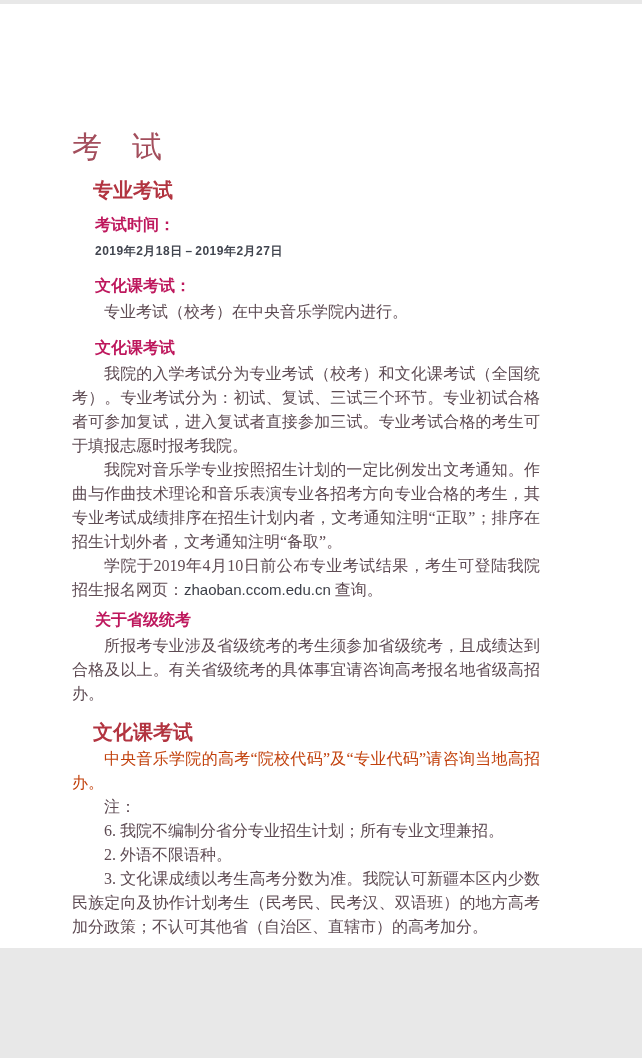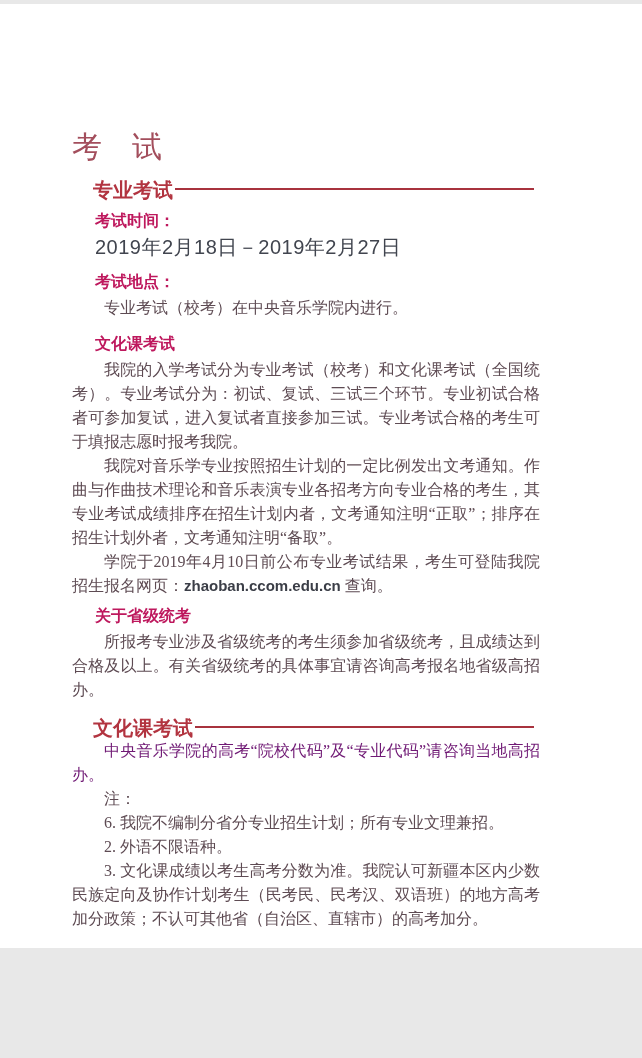--- a/index.html
+++ b/index.html
@@ -15,22 +15,23 @@
   }
   .page-title {
     margin:0;
     font-size:30px;
     font-weight:normal;
     line-height:34px;
     color:#a34e5c;
   }
   .sec-head {
     display:flex;
-    align-items:center;
+    align-items:flex-start;
     margin-top:15px;
+    flex-direction:column;
   }
   .sec-head .sec-label {
     font-family:"Liberation Sans", sans-serif;
     font-weight:bold;
     font-size:20px;
     line-height:22px;
     color:#b23440;
     padding-left:21px;
     white-space:nowrap;
   }
@@ -47,44 +48,44 @@
     line-height:18px;
     color:#be185d;
     padding-left:23px;
   }
   .mt11 { margin-top:11px; }
   .mt17 { margin-top:17px; }
   .mt15 { margin-top:15px; }
   .mt9  { margin-top:9px; }
   .date-value {
     font-family:"Liberation Sans", sans-serif;
-    font-weight:normal;
-    font-size:20px;
+    font-weight:bold;
+    font-size:12px;
     line-height:18px;
     color:#41454f;
     padding-left:23px;
     margin-top:8px;
     letter-spacing:0.5px;
   }
   .body-para {
     margin:0;
     font-size:16px;
     line-height:24px;
     color:#5e4b53;
     text-align:justify;
     text-indent:2em;
   }
   .body-para.first { margin-top:5px; }
   .url-text {
     font-family:"Liberation Sans", sans-serif;
-    font-weight:bold;
+    font-weight:normal;
     color:#3b3e47;
     font-size:15px;
   }
-  .code-note { color:#701a75; }
+  .code-note { color:#c2410c; }
   .page-number {
     position:absolute;
     left:76px; top:977px;
     font-family:"Liberation Sans", sans-serif;
     font-weight:bold;
     font-size:16px;
     color:#a02e4e;
   }
 </style>
 </head>
@@ -96,21 +97,21 @@
 
   <section>
     <div class="sec-head">
       <span class="sec-label">专业考试</span>
       <span class="sec-rule"></span>
     </div>
 
     <div class="sub-label mt11">考试时间：</div>
     <div class="date-value">2019年2月18日－2019年2月27日</div>
 
-    <div class="sub-label mt17">考试地点：</div>
+    <div class="sub-label mt17">文化课考试：</div>
     <p class="body-para first">专业考试（校考）在中央音乐学院内进行。</p>
 
     <div class="sub-label mt15">文化课考试</div>
     <p class="body-para first">我院的入学考试分为专业考试（校考）和文化课考试（全国统考）。专业考试分为：初试、复试、三试三个环节。专业初试合格者可参加复试，进入复试者直接参加三试。专业考试合格的考生可于填报志愿时报考我院。</p>
     <p class="body-para">我院对音乐学专业按照招生计划的一定比例发出文考通知。作曲与作曲技术理论和音乐表演专业各招考方向专业合格的考生，其专业考试成绩排序在招生计划内者，文考通知注明“正取”；排序在招生计划外者，文考通知注明“备取”。</p>
     <p class="body-para"><span>学院于2019年4月10日前公布专业考试结果，考生可登陆我院招生报名网页：</span><span class="url-text">zhaoban.ccom.edu.cn</span><span> 查询。</span></p>
 
     <div class="sub-label mt9">关于省级统考</div>
     <p class="body-para first">所报考专业涉及省级统考的考生须参加省级统考，且成绩达到合格及以上。有关省级统考的具体事宜请咨询高考报名地省级高招办。</p>
   </section>

